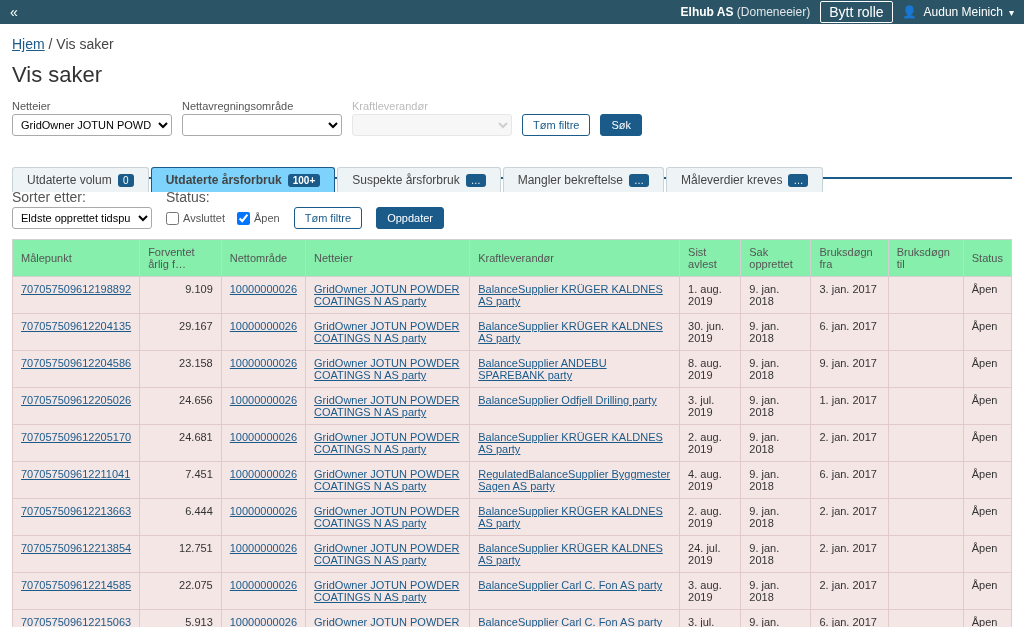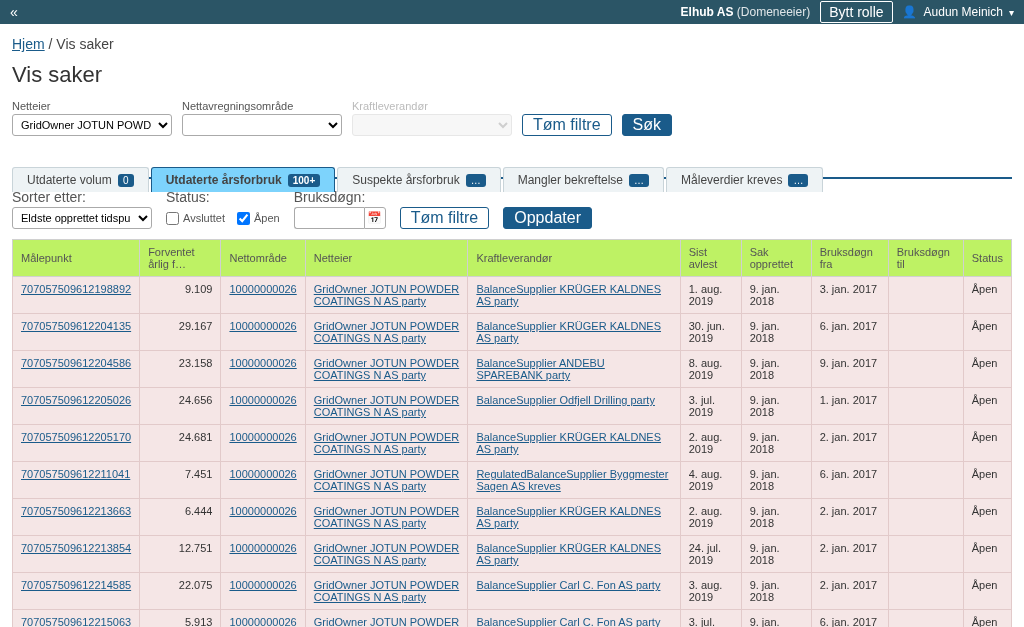--- a/index.html
+++ b/index.html
@@ -21,41 +21,41 @@
     .breadcrumb a { text-decoration: underline; }
     .page-title { font-size: 22px; font-weight: 400; color: #333; margin-bottom: 12px; }
     
     .filter-row { display: flex; gap: 10px; align-items: flex-end; margin-bottom: 16px; }
     .filter-col { display: flex; flex-direction: column; }
     .filter-label { font-size: 11px; color: #555; margin-bottom: 2px; }
     .filter-label.disabled { color: #bbb; }
     select.filter-select, .filter-select { width: 160px; height: 22px; border: 1px solid #aaa; background: #fff; font-size: 11px; padding: 0 4px; border-radius: 3px; cursor: pointer; }
     .filter-select.disabled { background: #f4f4f4; color: #bbb; border-color: #ddd; cursor: default; }
     .filter-select-wide { width: 120px; }
-    .btn { height: 22px; padding: 0 10px; border-radius: 3px; font-size: 16px; cursor: pointer; border: 1px solid #999; }
+    .btn { height: 22px; padding: 0 10px; border-radius: 3px; font-size: 11px; cursor: pointer; border: 1px solid #999; }
     .btn-outline { background: #fff; color: #1a5b8a; border: 1px solid #1a5b8a; }
     .btn-primary { background: #1a5b8a; color: #fff; border: 1px solid #1a5b8a; }
     
     .tabs { display: flex; border-bottom: 2px solid #1a5b8a; }
     .tab { padding: 5px 14px; background: #eef3f5; border: 1px solid #c9d4d9; border-bottom: none; font-size: 12px; color: #444; display: flex; align-items: center; gap: 6px; cursor: pointer; margin-right: 2px; border-radius: 3px 3px 0 0; position: relative; top: 15px; }
     .tab.active { background: #7dd3fc; border-color: #1a5b8a; font-weight: 600; }
     .badge { background: #1a5b8a; color: #fff; font-size: 10px; padding: 1px 5px; border-radius: 3px; min-width: 16px; text-align: center; }
     .badge-ellipsis { background: #1a5b8a; color: #fff; font-size: 10px; padding: 1px 5px; border-radius: 3px; }
     
     .subfilter { display: flex; align-items: flex-end; gap: 14px; padding: 10px 0 10px; }
     .subfilter-col { display: flex; flex-direction: column; }
     .subfilter-label { font-size: 14px; color: #555; margin-bottom: 2px; }
     .checkbox-row { display: flex; align-items: center; gap: 12px; height: 22px; }
     .checkbox-wrap { display: flex; align-items: center; gap: 4px; font-size: 11px; color: #555; cursor: pointer; }
     .date-input { width: 70px; height: 22px; border: 1px solid #aaa; border-right: none; border-radius: 3px 0 0 3px; padding: 0 4px; font-size: 11px; }
     .date-group { display: flex; align-items: center; }
     .date-btn { width: 22px; height: 22px; border: 1px solid #aaa; border-radius: 0 3px 3px 0; background: #fff; display: flex; align-items: center; justify-content: center; cursor: pointer; }
     
     table.data { width: 100%; border-collapse: collapse; font-size: 11px; }
-    table.data th { text-align: left; font-weight: 400; color: #555; border: 1px solid #d0d0d0; padding: 6px 8px; background: #bef264; }
+    table.data th { text-align: left; font-weight: 400; color: #555; border: 1px solid #d0d0d0; padding: 6px 8px; background: #86efac; }
     table.data td { border: 1px solid #e2caca; padding: 6px 8px; background: #f5e6e6; vertical-align: top; }
     table.data td.num { text-align: right; }
     .link { color: #1a5b8a; text-decoration: underline; cursor: pointer; }
   </style>
 </head>
 <body>
 
 <div class="topbar">
   <div class="topbar-left">
     <span class="collapse-icon">«</span>
@@ -127,27 +127,20 @@
       <span class="subfilter-label">Status:</span>
       <div class="checkbox-row">
         <label class="checkbox-wrap">
             <input type="checkbox" style=""> 
             <span>Avsluttet</span>
           </label>
         <label class="checkbox-wrap">
             <input type="checkbox" checked="" style=""> 
             <span>Åpen</span>
           </label>
-      </div>
-    </div>
-    <div class="subfilter-col">
-      <span class="subfilter-label">Bruksdøgn:</span>
-      <div class="date-group">
-        <input class="date-input" type="text" style="">
-        <span class="date-btn">📅</span>
       </div>
     </div>
     <button class="btn btn-outline">Tøm filtre</button>
     <button class="btn btn-primary">Oppdater</button>
   </div>
 
   <table class="data">
     <thead>
         <tr id="thead-row">
           <th>Målepunkt</th>
@@ -221,21 +214,21 @@
           <td>9. jan. 2018</td>
           <td>2. jan. 2017</td>
           <td></td>
           <td>Åpen</td>
         </tr>
         <tr>
           <td><a class="link">707057509612211041</a></td>
           <td class="num">7.451</td>
           <td><a class="link">10000000026</a></td>
           <td><a class="link">GridOwner JOTUN POWDER COATINGS N AS party</a></td>
-          <td><a class="link">RegulatedBalanceSupplier Byggmester Sagen AS kreves</a></td>
+          <td><a class="link">RegulatedBalanceSupplier Byggmester Sagen AS party</a></td>
           <td>4. aug. 2019</td>
           <td>9. jan. 2018</td>
           <td>6. jan. 2017</td>
           <td></td>
           <td>Åpen</td>
         </tr>
         <tr>
           <td><a class="link">707057509612213663</a></td>
           <td class="num">6.444</td>
           <td><a class="link">10000000026</a></td>

